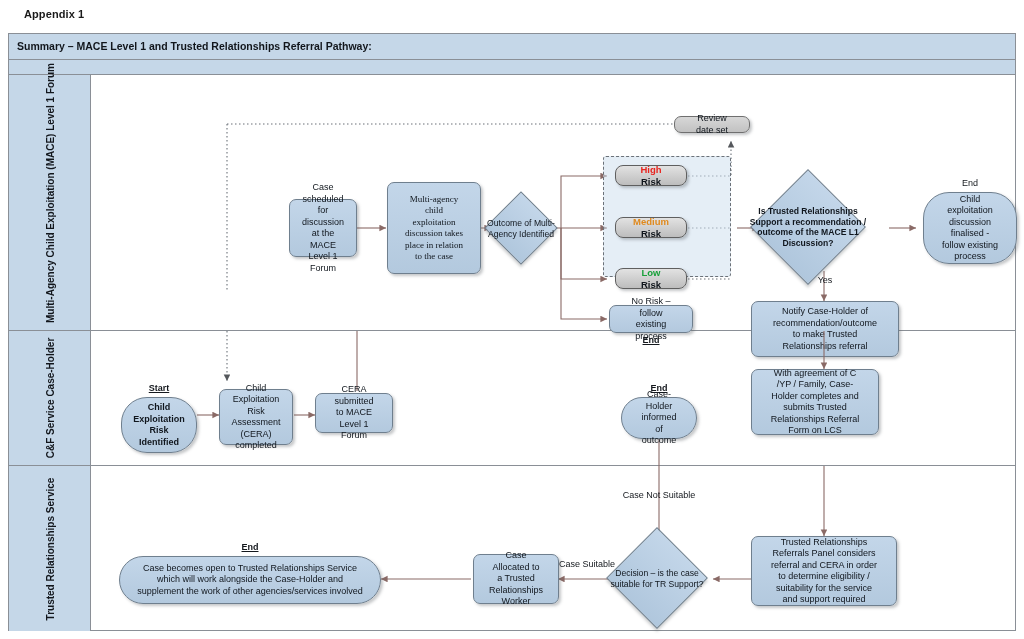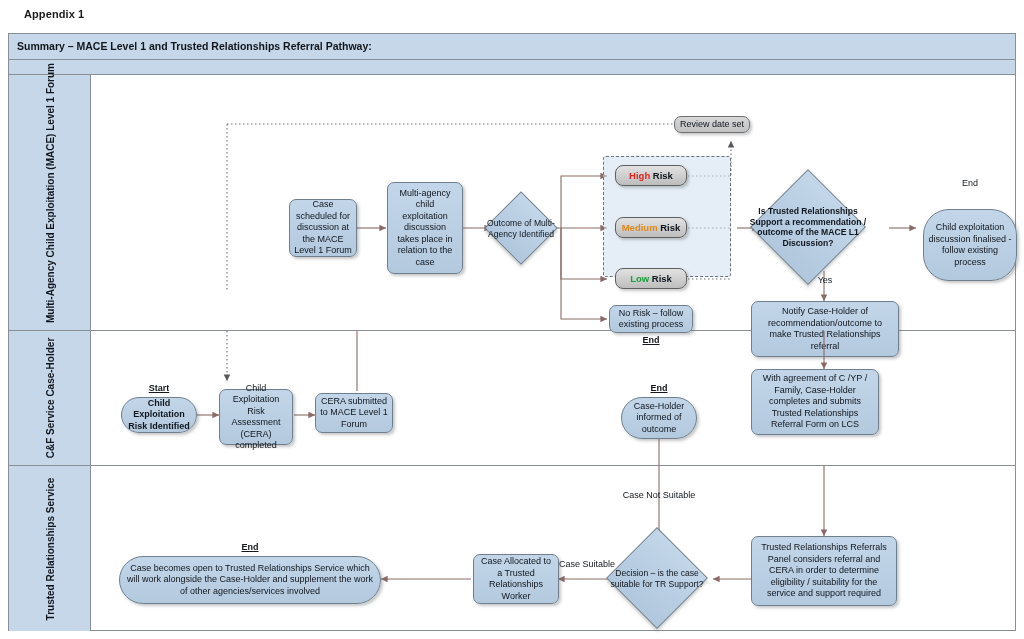--- a/index.html
+++ b/index.html
@@ -17,21 +17,21 @@
   .lane{position:absolute;left:0;width:100%;box-sizing:border-box;border-bottom:1px solid #8a8f96;}
   .lane.last{border-bottom:none;}
   .lanehdr{position:absolute;left:0;top:0;width:82px;height:100%;background:#c5d7e8;border-right:1px solid #8a8f96;box-sizing:border-box;}
   .lanehdr span{position:absolute;left:50%;top:50%;transform:translate(-50%,-50%) rotate(-90deg);white-space:nowrap;
     font-size:10px;font-weight:bold;color:#12161c;text-align:center;line-height:13px;}
   .lanebody{position:absolute;left:82px;top:0;right:0;height:100%;}
 
   
   .nd{position:absolute;box-sizing:border-box;display:flex;align-items:center;justify-content:center;text-align:center;
       background:linear-gradient(180deg,#c3d6e9 0%,#b3c9de 100%);border:1px solid #6f7f8e;color:#10161d;
-      font-size:9px;line-height:11.5px;padding:2px 4px;box-shadow:2px 2px 3px rgba(90,95,100,.35);}
+      font-size:9px;line-height:11.5px;padding:2px 16px;box-shadow:2px 2px 3px rgba(90,95,100,.35);}
   .nd.proc{border-radius:7px;}
   .nd.term{border-radius:26px;}
   .nd.bold{font-weight:bold;}
   .nd.grey{background:linear-gradient(180deg,#d7d7d7 0%,#c2c2c2 100%);border-color:#6f6f6f;}
   .nd.risk{border-radius:8px;font-weight:bold;font-size:9.5px;
       background:linear-gradient(180deg,#e2e2e2 0%,#bdbdbd 100%);border:1.4px solid #5f5f5f;}
 
   .dia{position:absolute;box-sizing:border-box;}
   .dia .sh{position:absolute;inset:0;background:linear-gradient(180deg,#c3d6e9 0%,#b0c7dd 100%);
       border:1px solid #6f7f8e;transform:rotate(45deg);box-shadow:2px 2px 3px rgba(90,95,100,.3);}
@@ -97,21 +97,21 @@
             <path d="M136,49 L136,215"></path>
           </g>
         </svg>
 
         <div class="lbl" style="left:576px;top:44px;width:90px;"></div>
 
         <div class="nd grey proc" style="left:583px;top:41px;width:76px;height:17px;font-size:9px;">Review date set</div>
 
         <div class="nd proc" style="left:198px;top:124px;width:68px;height:58px;">Case scheduled for discussion at the MACE Level 1 Forum</div>
 
-        <div class="nd proc" style="left:296px;top:107px;width:76px;height:92px;">Multi-agency child exploitation discussion takes place in relation to the case</div>
+        <div class="nd proc" style="left:296px;top:107px;width:94px;height:92px;font-family:Liberation Serif, serif;">Multi-agency child exploitation discussion takes place in relation to the case</div>
 
         <div class="dia" style="left:404px;top:127px;width:52px;height:52px;">
           <div class="sh"></div>
           <div class="tx">Outcome of Multi-Agency Identified</div>
         </div>
 
         <div class="dashbox" style="left:512px;top:81px;width:128px;height:121px;"></div>
 
         <div class="nd risk" style="left:524px;top:90px;width:72px;height:21px;">
           <span><span class="hi">High</span>
@@ -133,21 +133,21 @@
 
         <div class="dia" style="left:676px;top:111px;width:82px;height:82px;">
           <div class="sh"></div>
           <div class="tx bold" style="left:-22px;right:-22px;">Is Trusted Relationships Support a recommendation / outcome of the MACE L1 Discussion?</div>
         </div>
 
         <div class="lbl plain" style="left:798px;top:136px;width:26px;margin-left:48px;">No</div>
         <div class="lbl plain" style="left:720px;top:200px;width:28px;">Yes</div>
 
         <div class="lbl plain" style="left:832px;top:103px;width:94px;">End</div>
-        <div class="nd term" style="left:832px;top:134px;width:94px;height:72px;">Child exploitation discussion finalised - follow existing process</div>
+        <div class="nd term" style="left:832px;top:117px;width:94px;height:72px;">Child exploitation discussion finalised - follow existing process</div>
 
         <div class="nd proc" style="left:660px;top:226px;width:148px;height:56px;">Notify Case-Holder  of recommendation/outcome to make Trusted Relationships referral</div>
       </div>
     </div>
 
     <div class="lane" style="top:297px;height:135px;">
       <div class="lanehdr">
         <span style="width:130px;">C&amp;F Service Case-Holder</span>
       </div>
       <div class="lanebody">
@@ -159,21 +159,21 @@
             <path d="M266,60 L266,0"></path>
             <path d="M733,0 L733,38" marker-end="url(#ar)"></path>
             <path d="M568,135 L568,100" marker-end="url(#ar)"></path>
           </g>
           <g stroke="#6b7178" stroke-width="1.1" fill="none" stroke-dasharray="1.5,2.5">
             <path d="M136,0 L136,50" marker-end="url(#ard)"></path>
           </g>
         </svg>
 
         <div class="lbl u" style="left:30px;top:52px;width:76px;">Start</div>
-        <div class="nd term bold" style="left:30px;top:66px;width:76px;height:36px;">Child Exploitation Risk Identified</div>
+        <div class="nd term bold" style="left:30px;top:66px;width:76px;height:56px;">Child Exploitation Risk Identified</div>
 
         <div class="nd proc" style="left:128px;top:58px;width:74px;height:56px;">Child Exploitation Risk Assessment (CERA) completed</div>
 
         <div class="nd proc" style="left:224px;top:62px;width:78px;height:40px;">CERA submitted to MACE Level 1 Forum</div>
 
         <div class="lbl u" style="left:530px;top:52px;width:76px;">End</div>
         <div class="nd proc" style="left:660px;top:38px;width:128px;height:66px;">With agreement of C /YP / Family, Case-Holder completes and submits Trusted Relationships Referral Form on LCS</div>
 
         <div class="nd term" style="left:530px;top:66px;width:76px;height:42px;">Case-Holder informed of outcome</div>
       </div>

